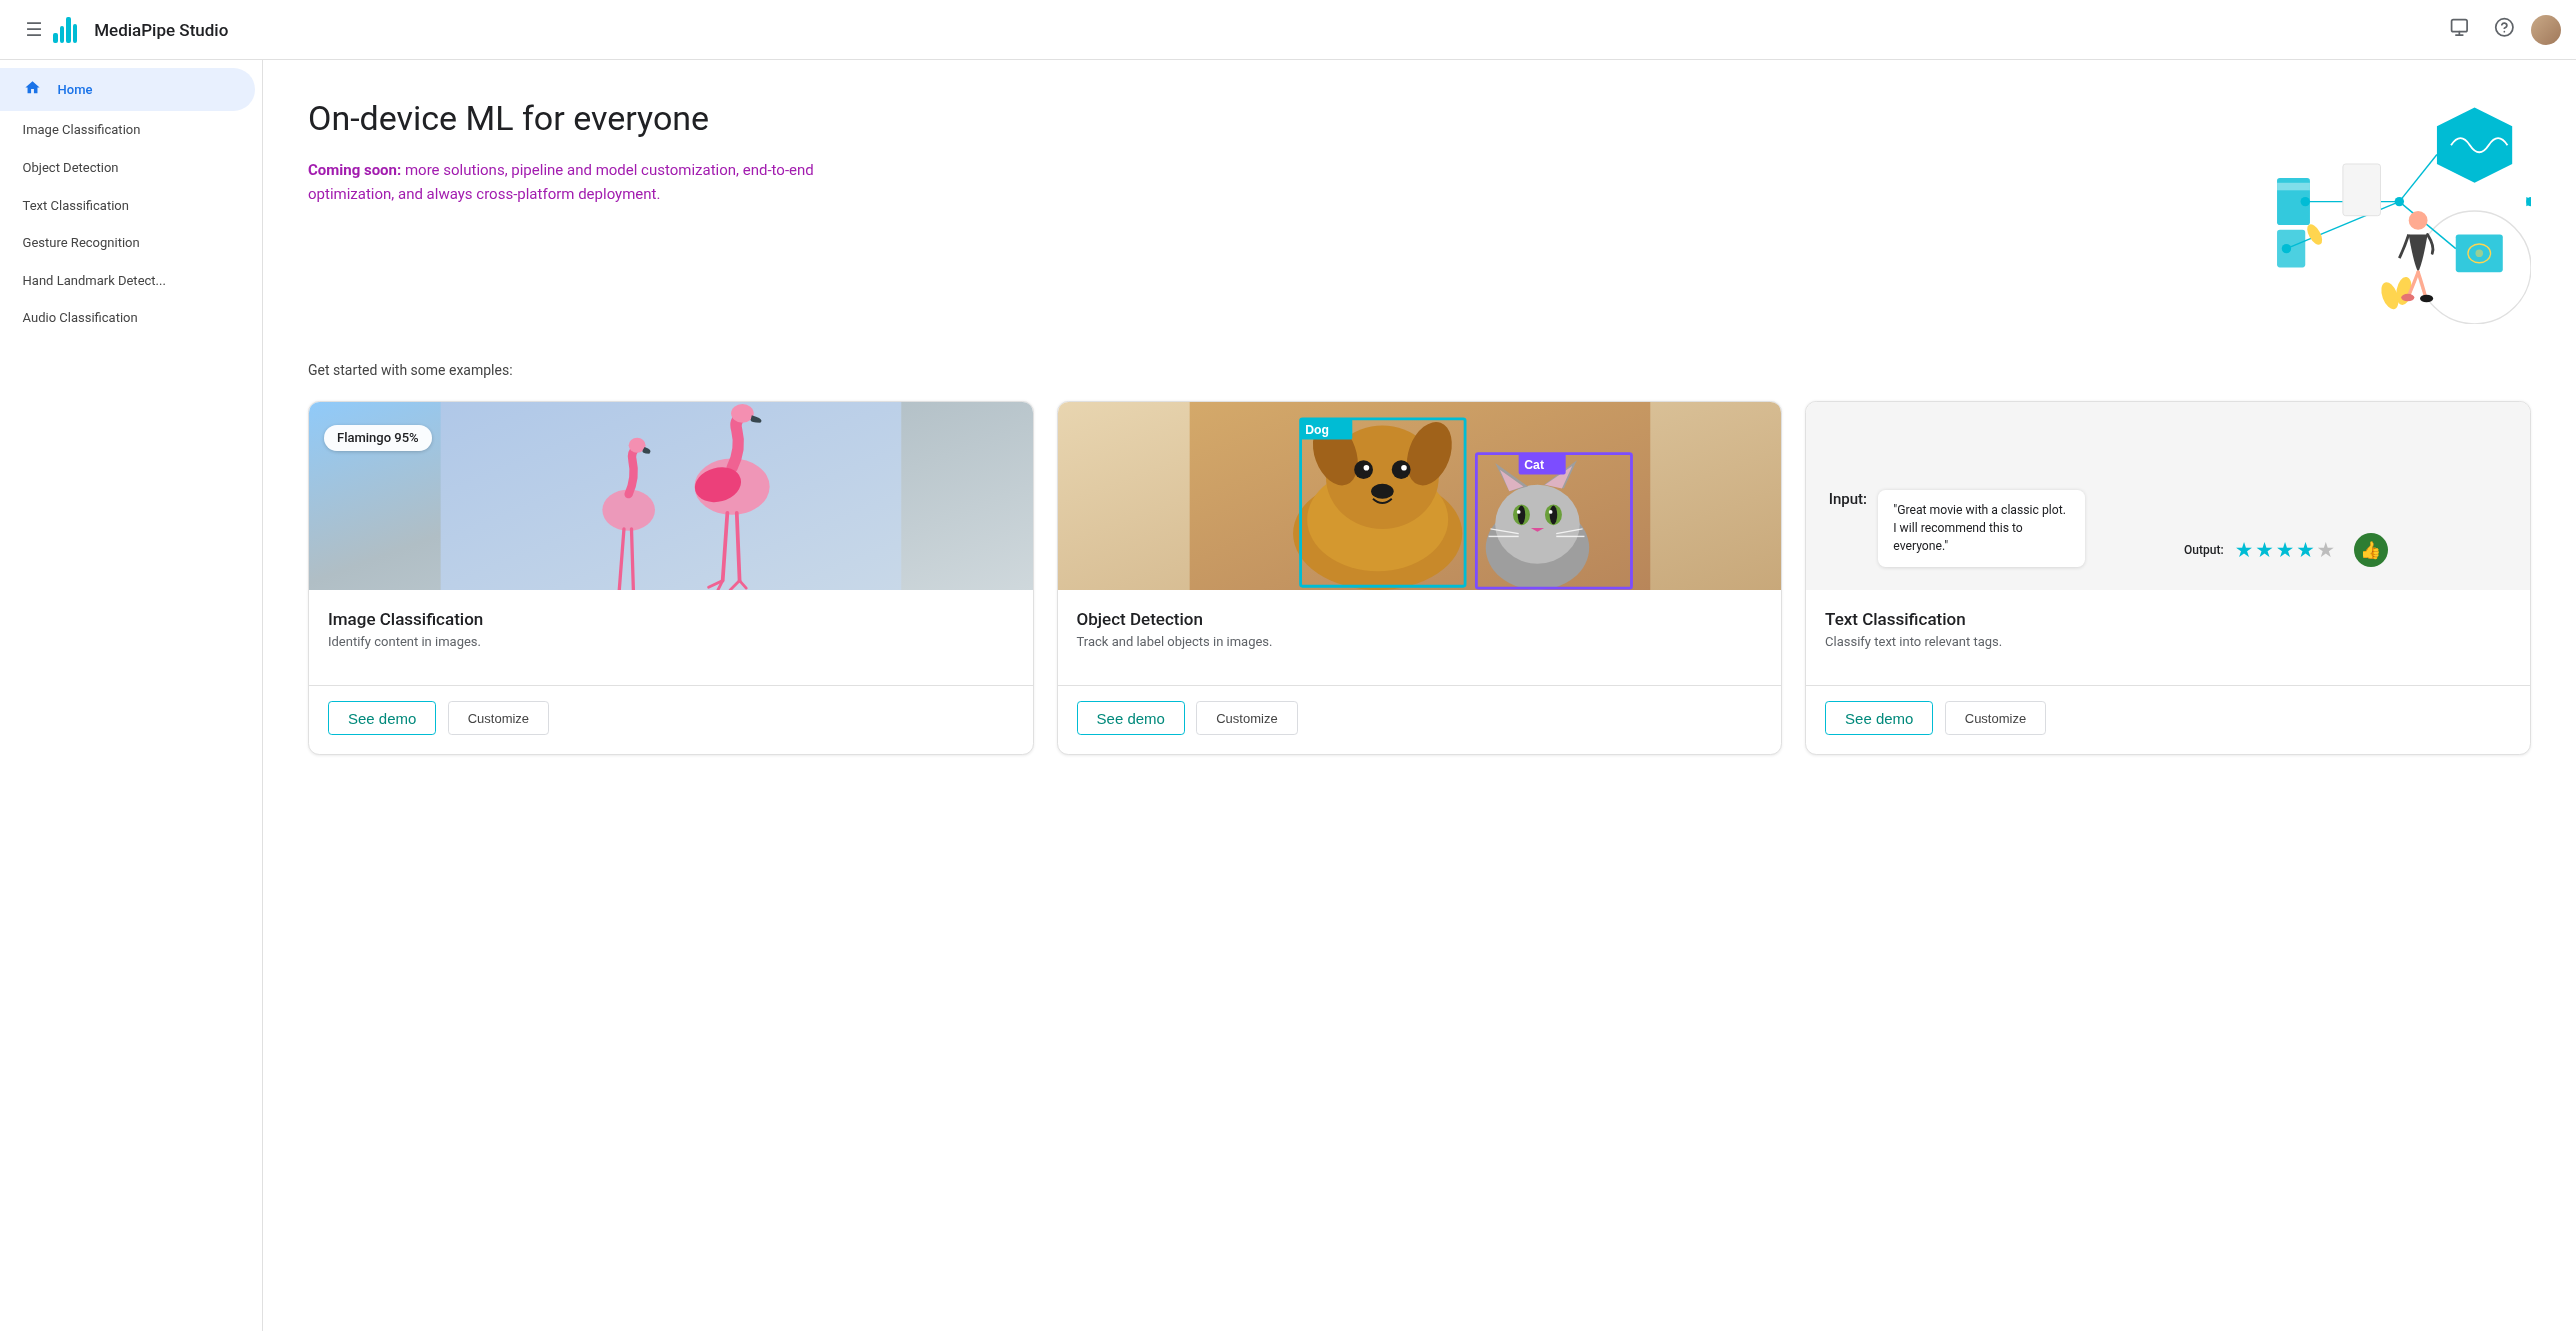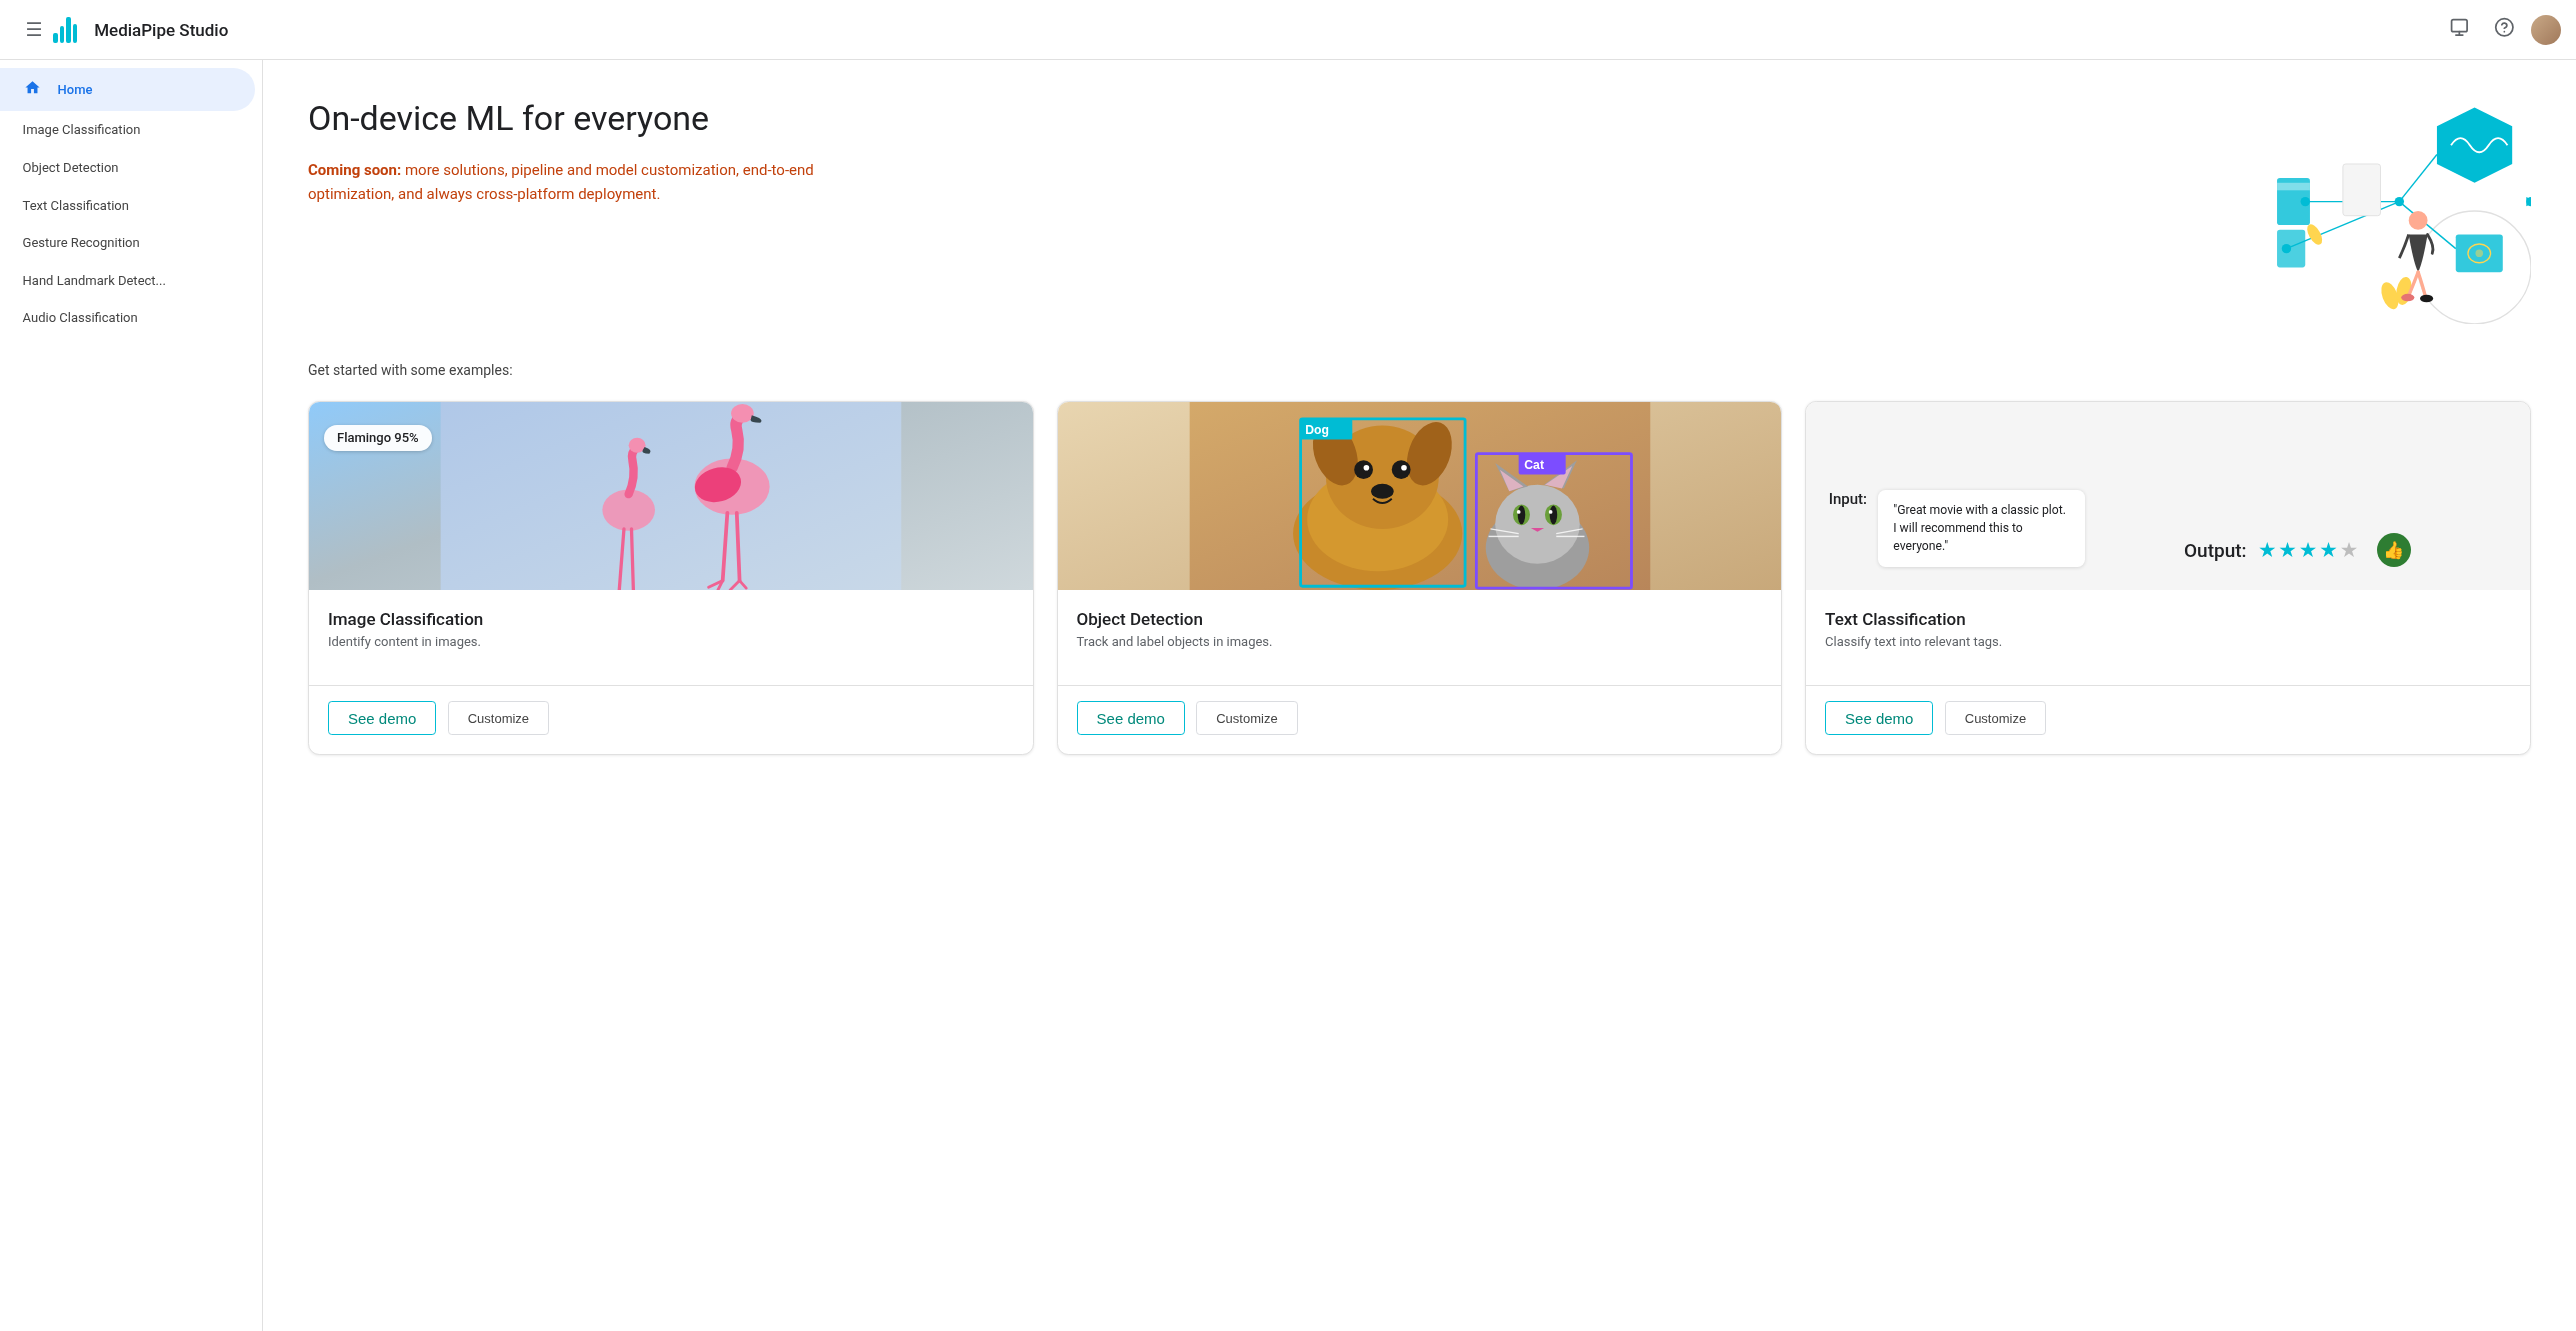--- a/index.html
+++ b/index.html
@@ -142,21 +142,21 @@
       line-height: 1.2;
     }
     .hero-subtitle {
       font-size: 17px;
       color: #5f6368;
       margin-bottom: 19px;
       line-height: 1.5;
     }
     .hero-coming-soon {
       font-size: 15px;
-      color: #c2410c;
+      color: #a21caf;
       line-height: 1.6;
     }
     .hero-coming-soon strong { font-weight: 700; }
 
     
     .hero-illustration {
       width: 301px;
       min-width: 263px;
       height: 226px;
       position: relative;
@@ -259,21 +259,21 @@
       line-height: 1.5;
       max-width: 207px;
     }
     .text-output-row {
       display: flex;
       align-items: center;
       gap: 11.3px;
       width: 100%;
     }
     .text-output-label {
-      font-size: 19px;
+      font-size: 12px;
       font-weight: 500;
       color: #202124;
       white-space: nowrap;
     }
     .stars {
       display: flex;
       gap: 1.9px;
     }
     .star {
       color: #00BCD4;

